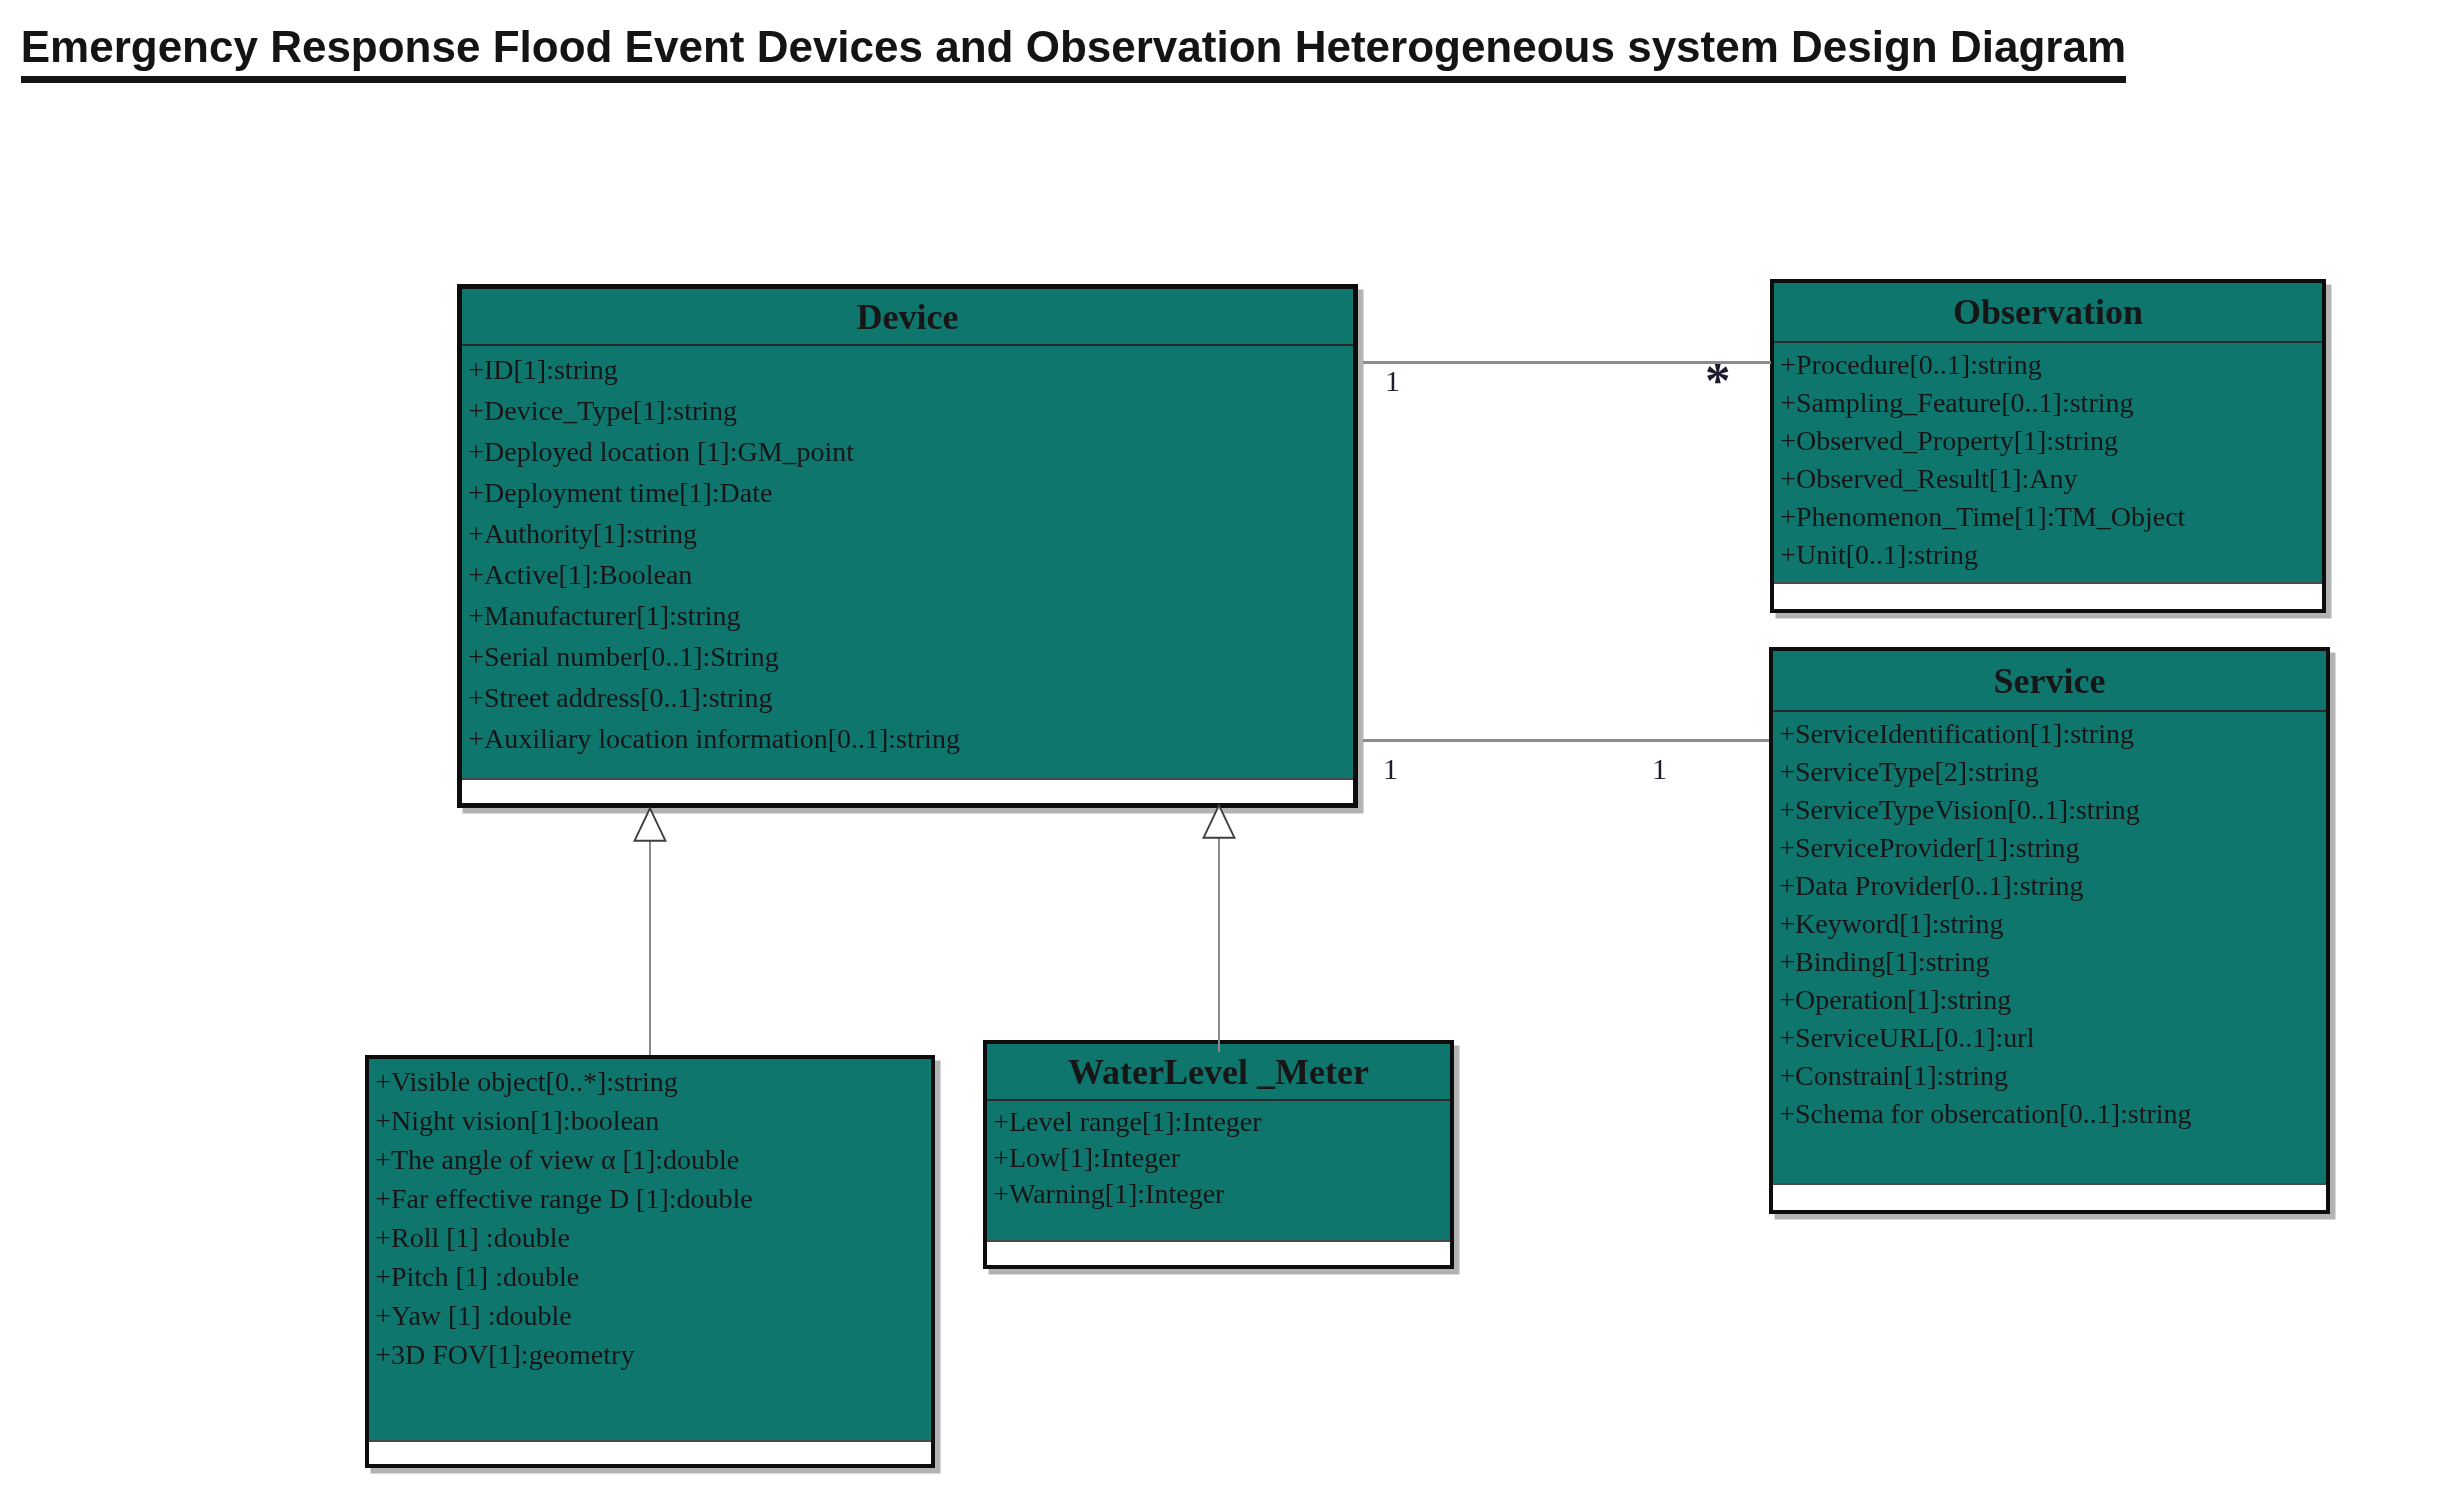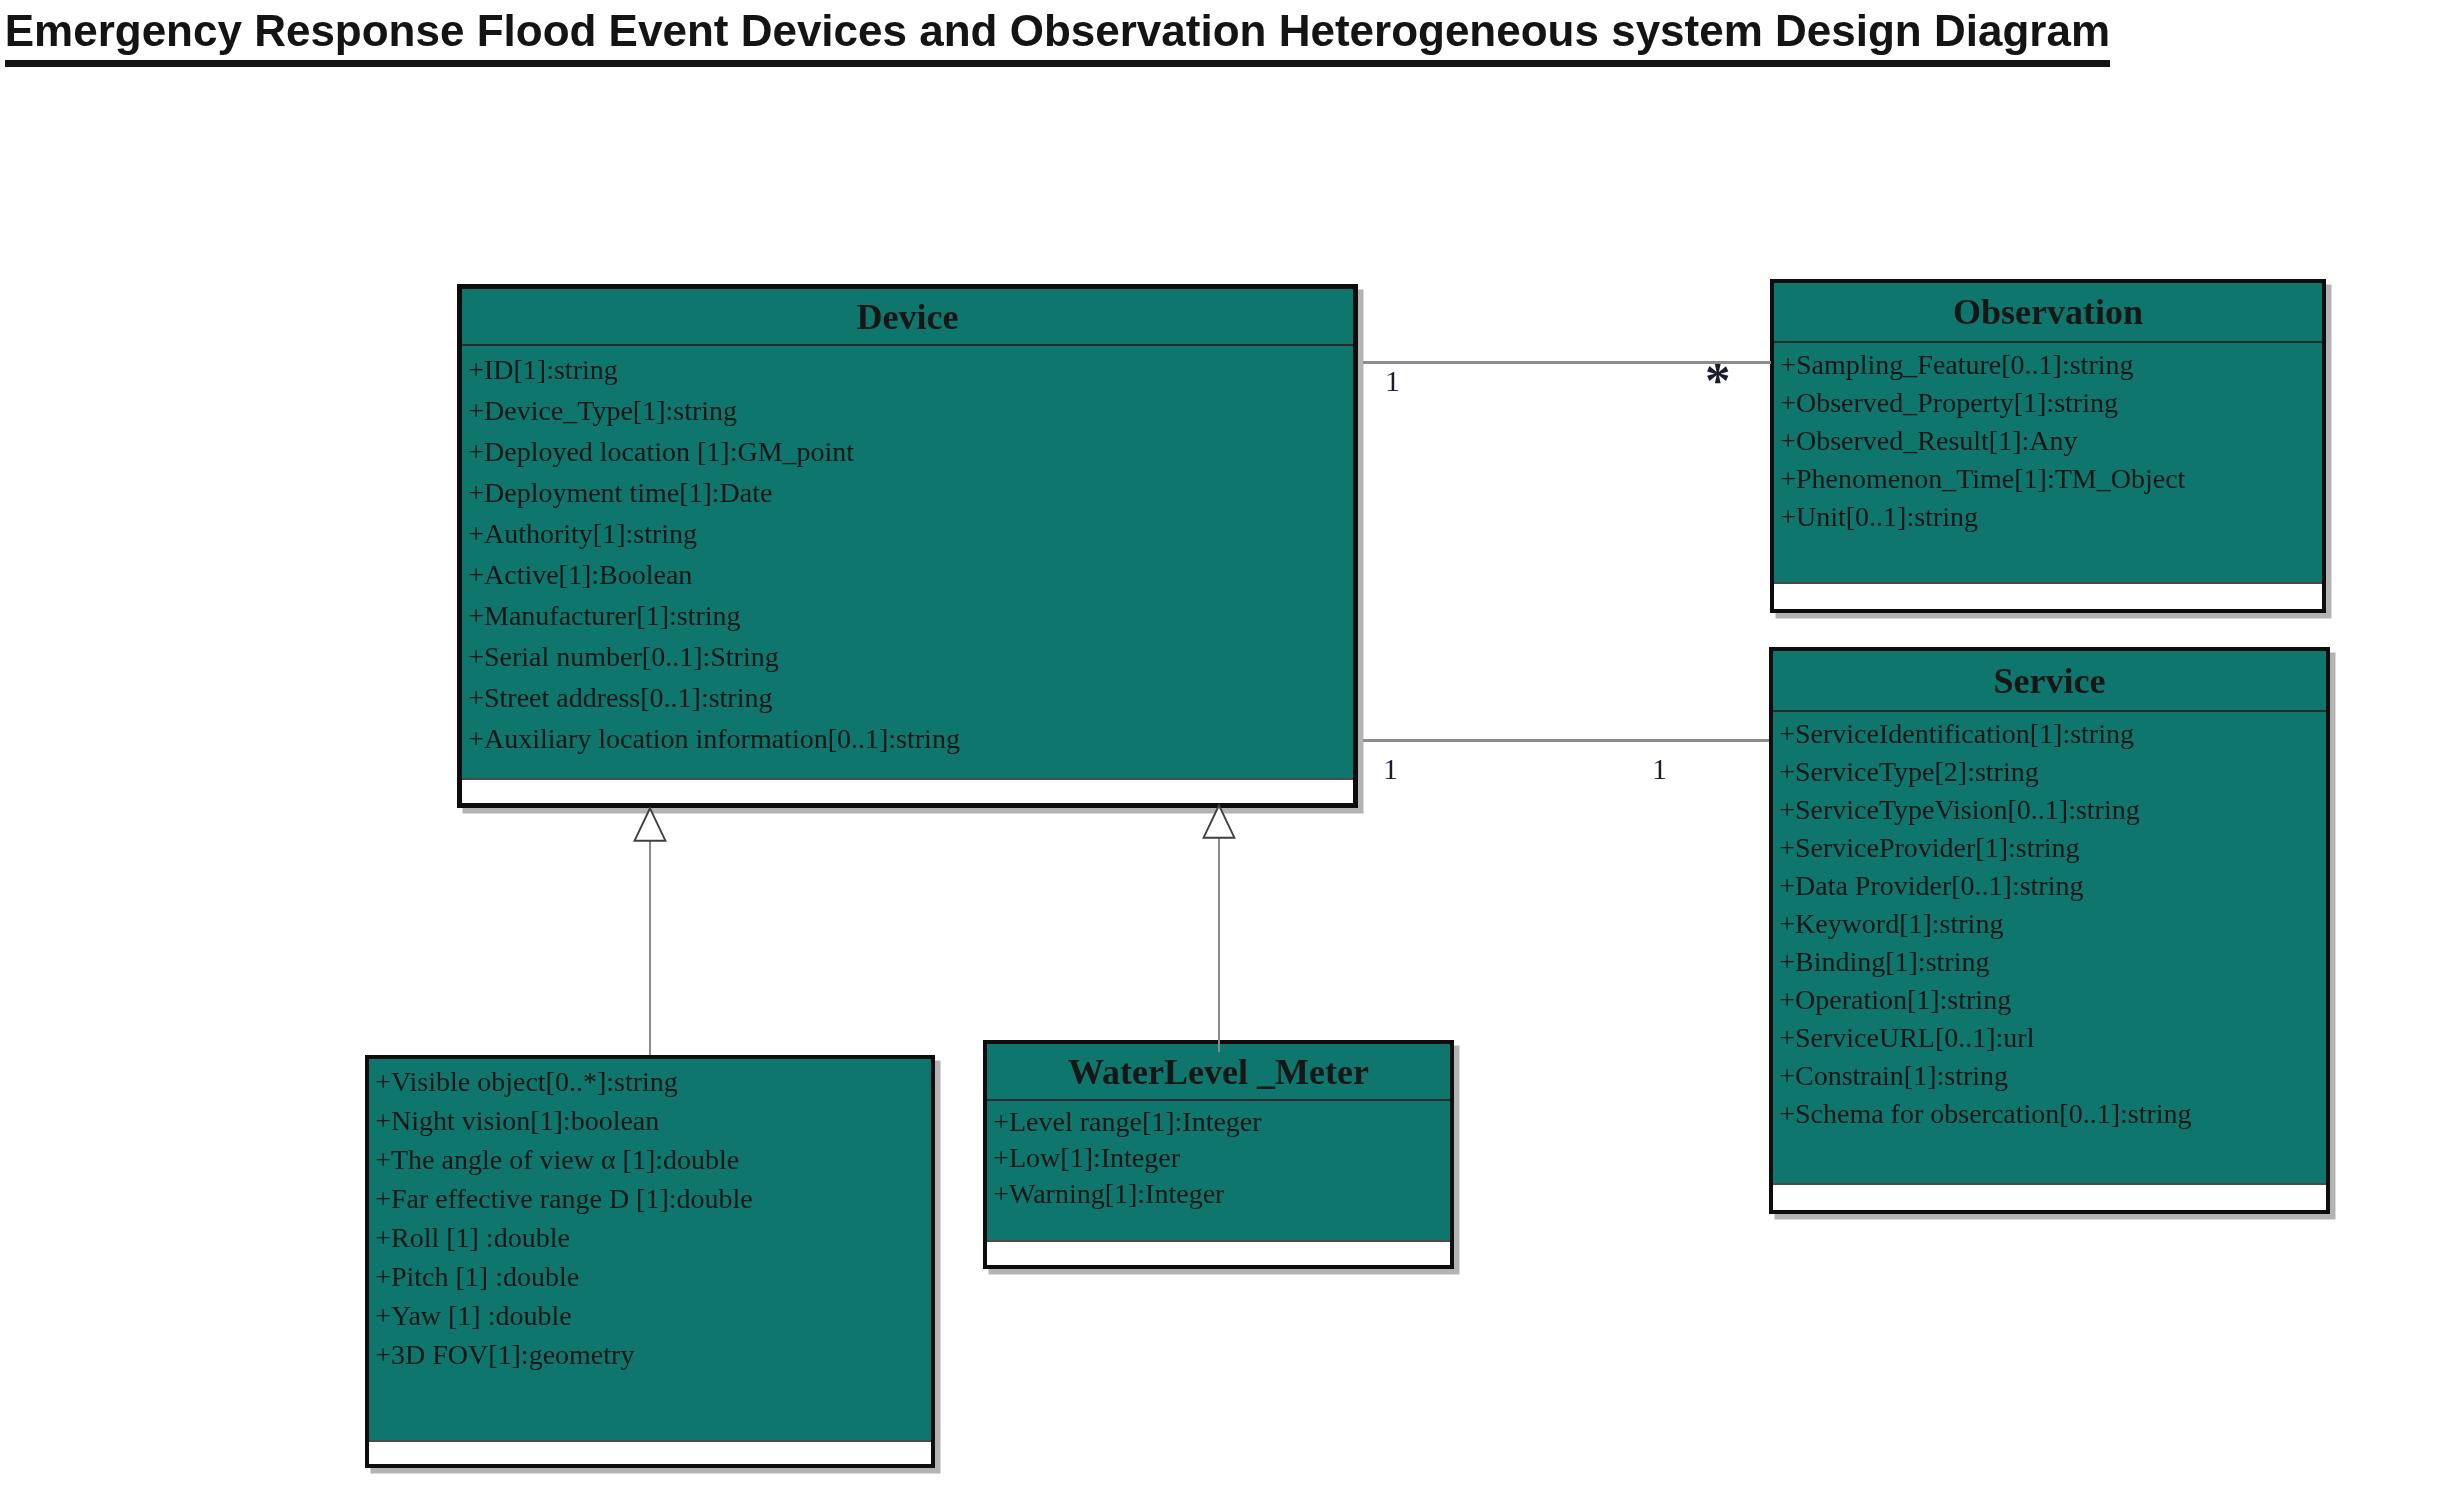--- a/index.html
+++ b/index.html
@@ -11,21 +11,21 @@
     font-family: "Liberation Serif", serif;
     color: #161616;
     overflow: hidden;
   }
 
   
   #page-title {
     position: absolute;
     left: 4.7px;
     top: 6.2px;
-    margin: 0;
+    margin: 16px;
     display: inline-block;
     font-family: "Liberation Sans", sans-serif;
     font-weight: 700;
     font-size: 44px;
     letter-spacing: 0px;
     color: #141414;
     border-bottom: 7.8px solid #141414;
     padding-bottom: 3.9px;
     white-space: nowrap;
   }
@@ -97,20 +97,21 @@
       <div class="attr">+Serial number[0..1]:String</div>
       <div class="attr">+Street address[0..1]:string</div>
       <div class="attr">+Auxiliary location information[0..1]:string</div>
     </div>
     <div class="uml-footer" style="height:23.4px"></div>
   </section>
 
   <section class="uml" style="left:1770px;top:279px;width:556px;height:334px">
     <div class="uml-title" style="height:58px">Observation</div>
     <div class="uml-attrs" style="line-height:38px">
+      <div class="attr">+Procedure[0..1]:string</div>
       <div class="attr">+Sampling_Feature[0..1]:string</div>
       <div class="attr">+Observed_Property[1]:string</div>
       <div class="attr">+Observed_Result[1]:Any</div>
       <div class="attr">+Phenomenon_Time[1]:TM_Object</div>
       <div class="attr">+Unit[0..1]:string</div>
     </div>
     <div class="uml-footer" style="height:25px"></div>
   </section>
 
   <section class="uml" style="left:1769px;top:647px;width:561px;height:567px">

